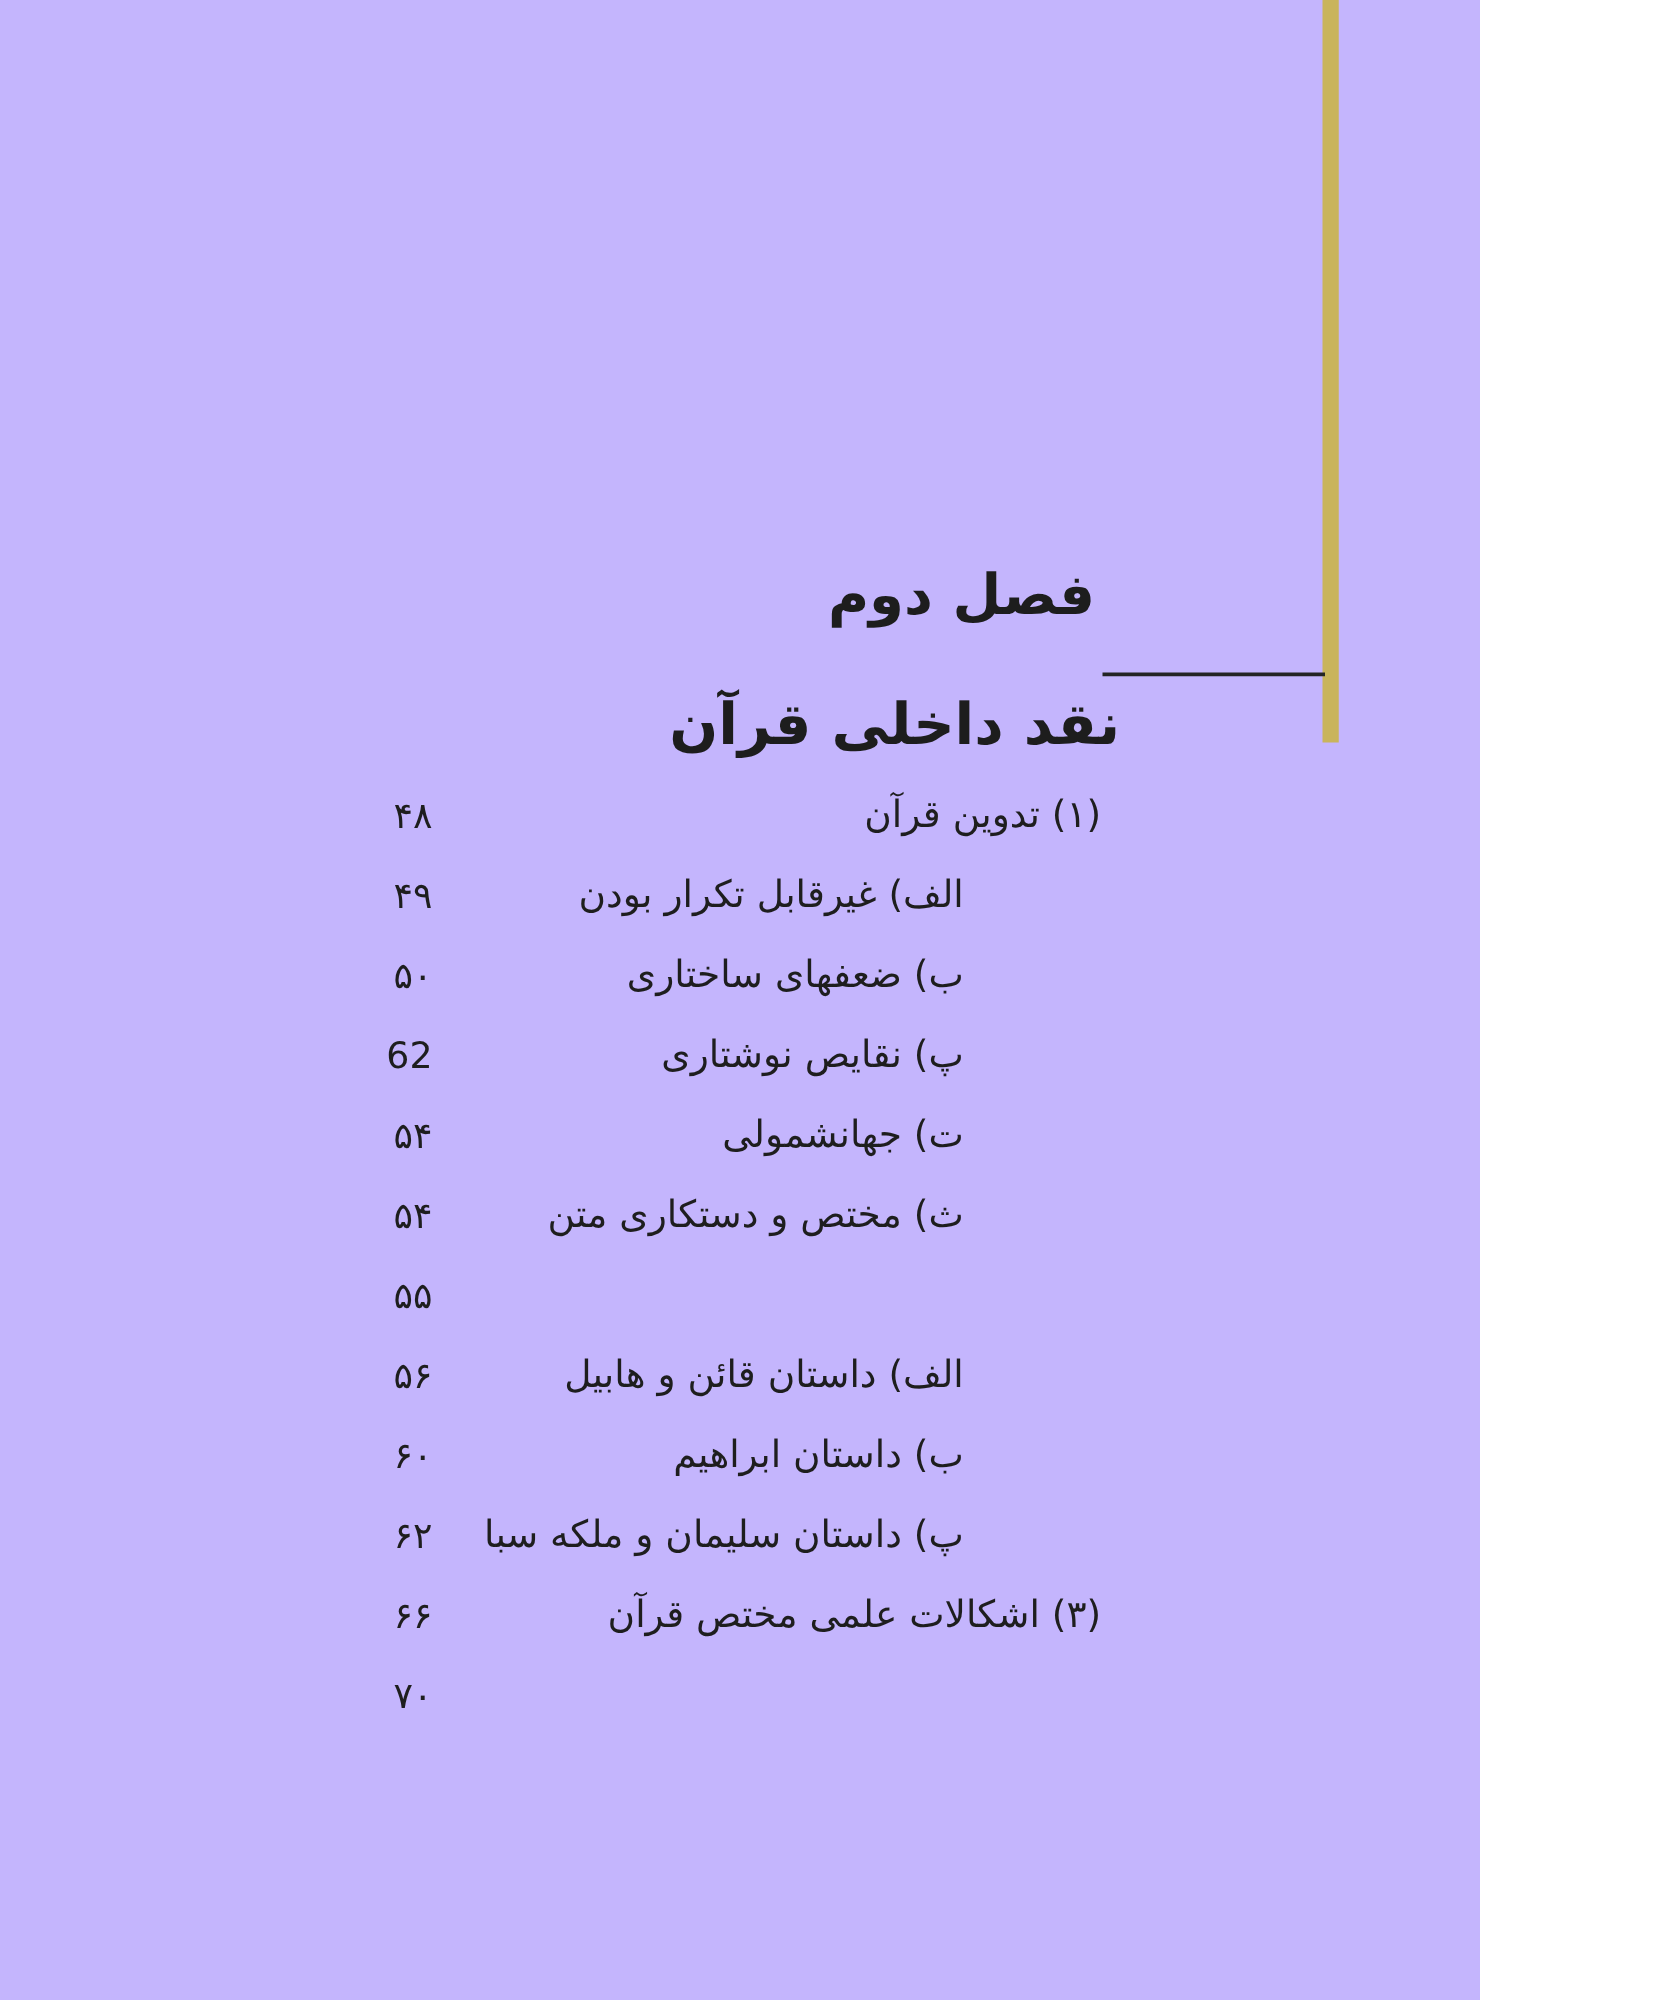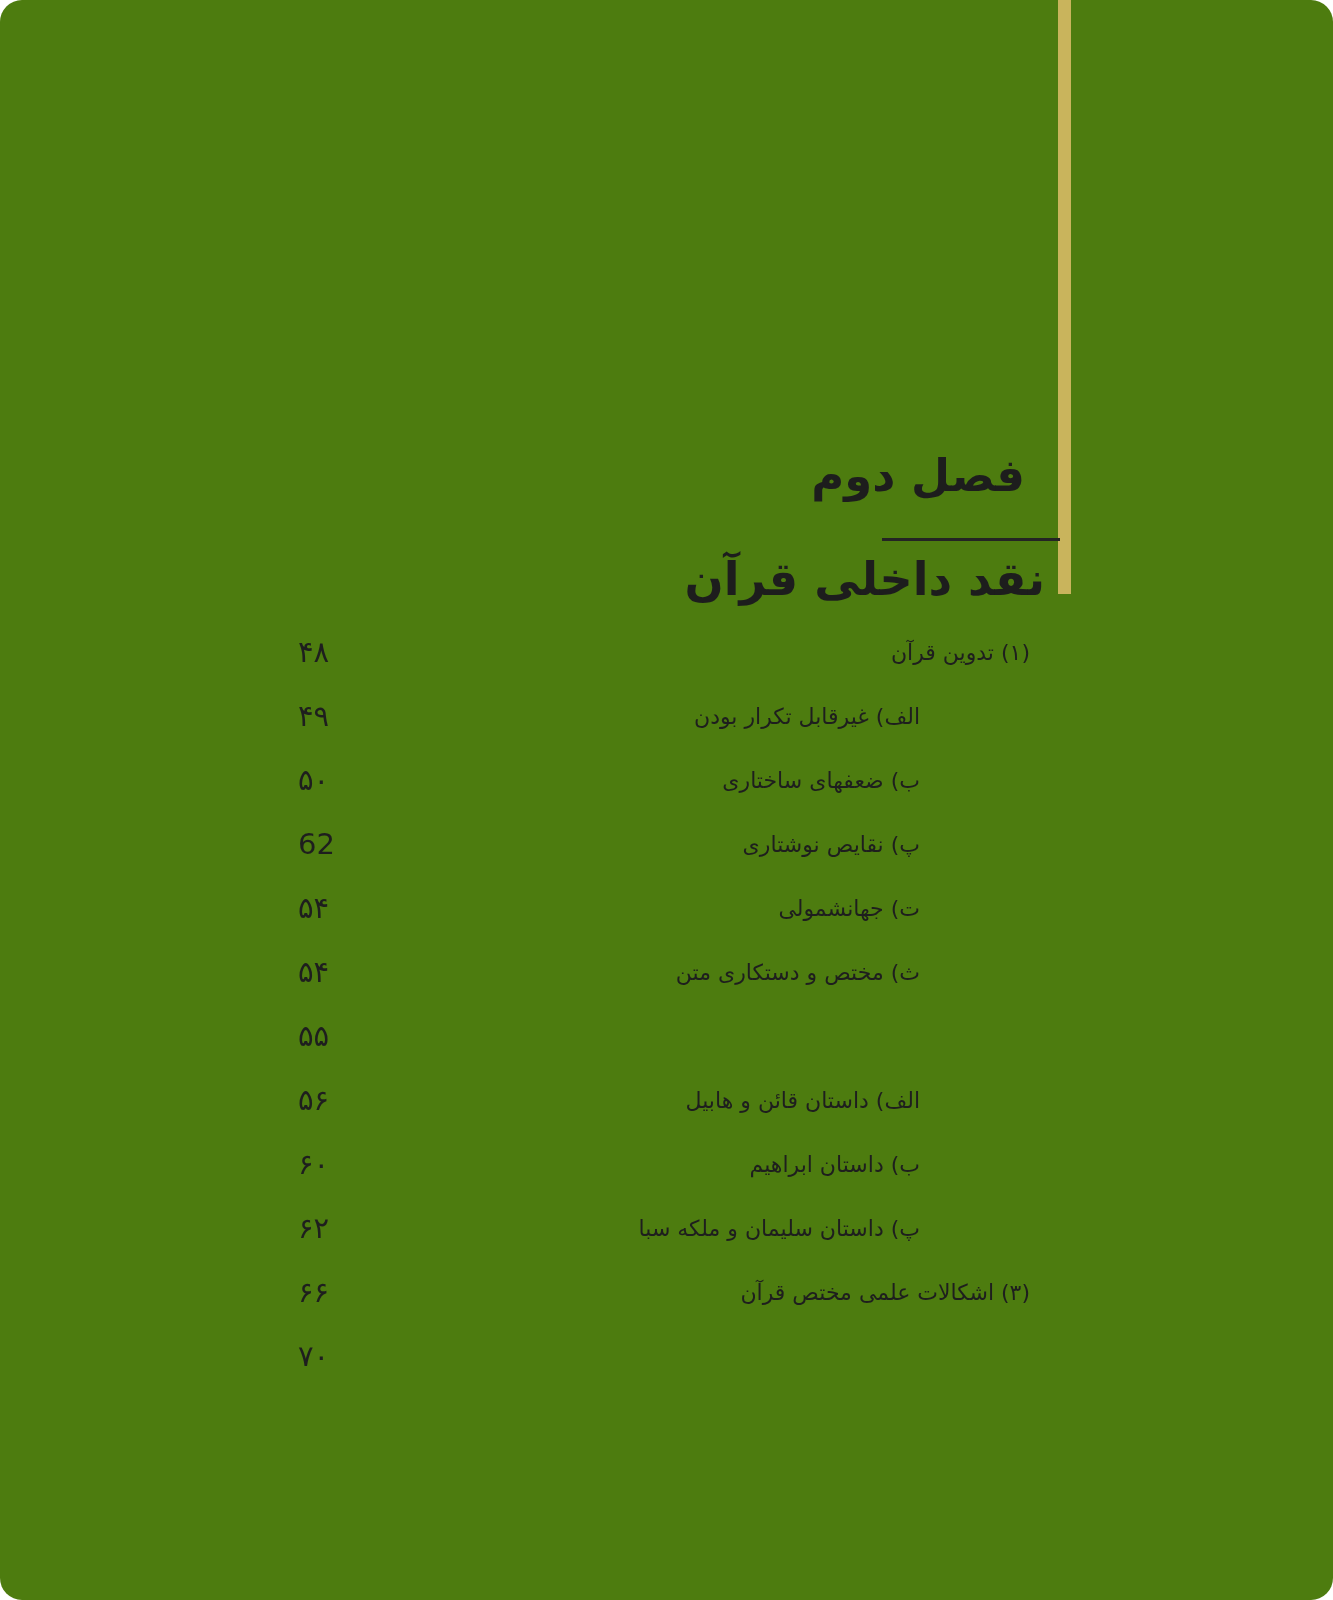--- a/index.html
+++ b/index.html
@@ -2,27 +2,26 @@
 <html lang="fa"><head>
 <meta charset="utf-8">
 <style>
   html, body {
     margin: 0;
     padding: 0;
     background: #ffffff;
   }
   .page {
     position: relative;
-    width: 1333px;
+    width: 1184px;
     height: 1600px;
-    background: #4d7c0f;
+    background: #c4b5fd;
     overflow: hidden;
     font-family: "DejaVu Sans", sans-serif;
     color: #1d1d1d;
-    border-radius: 22px;
   }
   .accent-bar {
     position: absolute;
     left: 1058px;
     top: 0;
     width: 13px;
     height: 594px;
     background: #c9b45c;
   }
   .chapter-label {
@@ -64,35 +63,35 @@
   .toc-row {
     position: relative;
     height: 64px;
   }
   .toc-label {
     position: absolute;
     top: 50%;
     transform: translateY(-50%);
     right: 303px;
     direction: rtl;
-    font-size: 22px;
+    font-size: 30px;
     font-weight: 500;
     white-space: nowrap;
     color: #1e1e1e;
   }
   .toc-row.level-1 .toc-label {
     right: 413px;
   }
   .toc-page {
     position: absolute;
     top: 50%;
     transform: translateY(-50%);
     left: 298px;
     width: 48px;
-    text-align: left;
+    text-align: right;
     direction: rtl;
     font-size: 29px;
     font-weight: 500;
     color: #1e1e1e;
   }
 </style>
 </head>
 <body>
 
 <div class="page">

